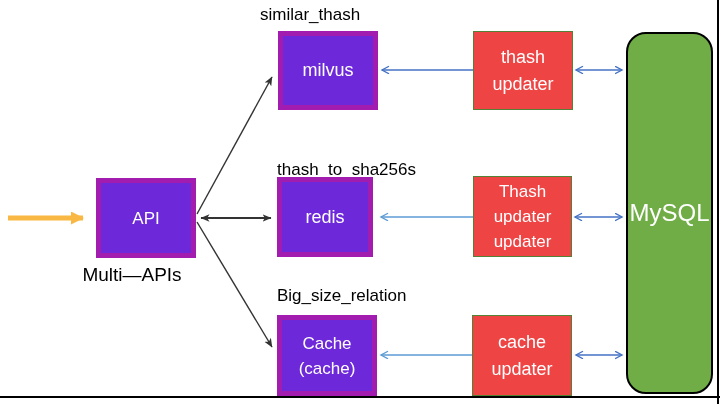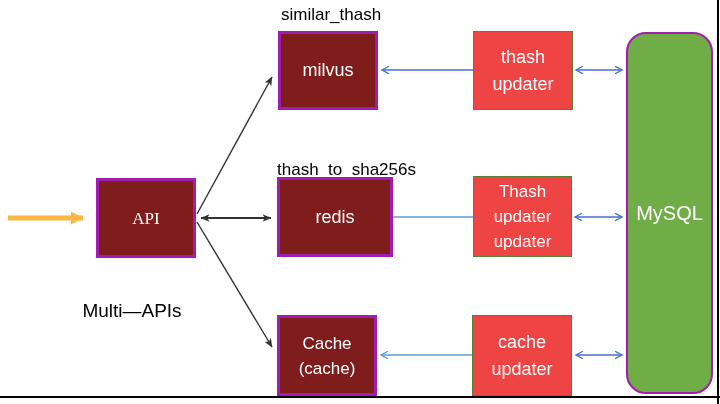--- a/index.html
+++ b/index.html
@@ -5,25 +5,25 @@
   html,body { margin:0; padding:0; background:#ffffff; }
   .canvas {
     position:relative; width:720px; height:404px; background:#fff;
     font-family:"Liberation Sans", sans-serif; overflow:hidden;
   }
   .node {
     position:absolute; display:flex; flex-direction:column;
     align-items:center; justify-content:center;
     color:#fff; text-align:center; box-sizing:border-box;
   }
-  .node.light { background:#7f1d1d; border:3px solid #a21caf; }
+  .node.light { background:#6d28d9; border:5px solid #a21caf; }
   .node.dark  { background:#ef4444; border:1.5px solid #538135; }
   .node.mysql {
-    background:#70AD47; border:2px solid #a21caf; border-radius:20px;
-    font-size:20px;
+    background:#70AD47; border:2px solid #000000; border-radius:20px;
+    font-size:24px;
   }
   .flabel { position:absolute; color:#000; font-size:17px; white-space:nowrap; }
   .caption { position:absolute; color:#000; font-size:19px; text-align:center; }
   .arrow-layer { position:absolute; left:0; top:0; }
   .frame { position:absolute; background:#000; }
   .fs18 { font-size:18px; line-height:27px; }
   .fs17 { font-size:17px; line-height:25px; }
 </style>
 </head>
 <body>
@@ -60,33 +60,34 @@
 
     <line x1="473" y1="217" x2="381" y2="217" stroke-width="1.4" stroke="#5B9BD5" marker-end="url(#mLightBlue)"></line>
 
     <line x1="575" y1="217" x2="622" y2="217" stroke-width="1.4" stroke="#4472C4" marker-start="url(#mBlue)" marker-end="url(#mBlue)"></line>
 
     <line x1="472" y1="355" x2="381" y2="355" stroke-width="1.4" stroke="#5B9BD5" marker-end="url(#mLightBlue)"></line>
 
     <line x1="576" y1="355" x2="622" y2="355" stroke-width="1.4" stroke="#4472C4" marker-start="url(#mBlue)" marker-end="url(#mBlue)"></line>
   </svg>
 
-  <div class="flabel" style="left:281px; top:5px;">similar_thash</div>
+  <div class="flabel" style="left:260px; top:5px;">similar_thash</div>
   <div class="flabel" style="left:277px; top:160px;">thash_to_sha256s</div>
-  <div class="caption" style="left:66px; top:264px; width:132px;margin-top:36px;">Multi—APIs</div>
+  <div class="flabel" style="left:277px; top:286px;">Big_size_relation</div>
+  <div class="caption" style="left:66px; top:264px; width:132px;">Multi—APIs</div>
 
-  <div class="node light fs17" style="left:96px; top:178px; width:100px; height:80px;font-family:Liberation Serif, serif;">
+  <div class="node light fs17" style="left:96px; top:178px; width:100px; height:80px;">
     <span>API</span>
   </div>
 
   <div class="node light fs18" style="left:278px; top:31px; width:100px; height:79px;">
     <span>milvus</span>
   </div>
 
-  <div class="node light fs18" style="left:277px; top:177px; width:116px; height:80px;">
+  <div class="node light fs18" style="left:277px; top:177px; width:96px; height:80px;">
     <span>redis</span>
   </div>
 
   <div class="node light fs17" style="left:277px; top:315px; width:100px; height:81px;">
     <span>Cache</span>
     <span>(cache)</span>
   </div>
 
   <div class="node dark fs18" style="left:473px; top:31px; width:100px; height:79px;">
     <span>thash</span>

